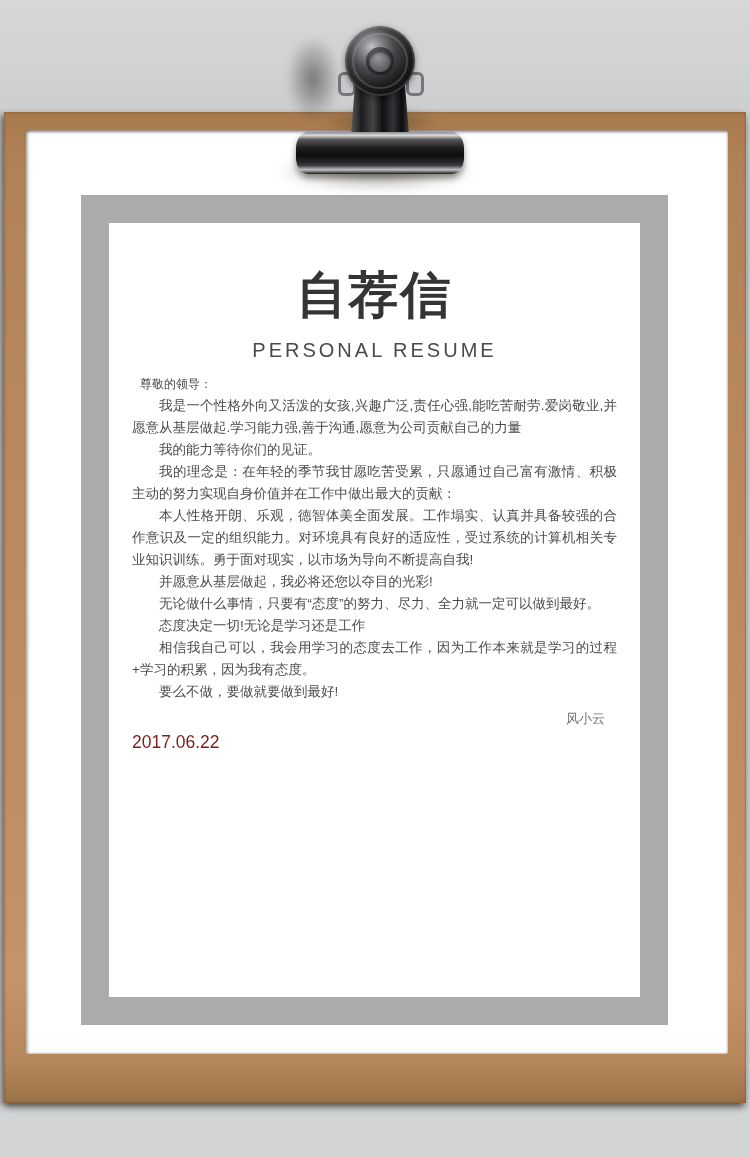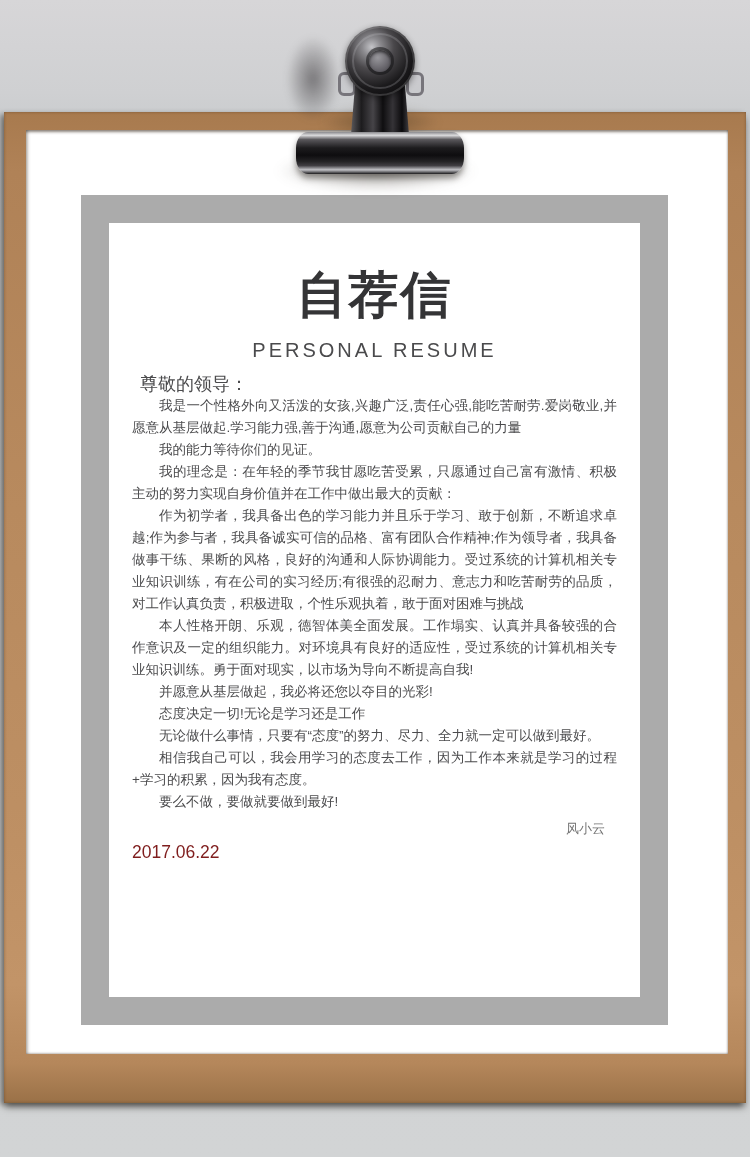--- a/index.html
+++ b/index.html
@@ -47,21 +47,21 @@
     font-size:50px;line-height:1.15;font-weight:700;
     letter-spacing:2px;color:var(--title-text,#343436);
   }
   .subtitle{
     margin-top:12px;text-align:center;
     font-size:20px;line-height:1.3;letter-spacing:3px;
     color:#4a4a4c;
   }
   .salutation{
     margin-top:10px;margin-left:8px;
-    font-size:18px;line-height:22px;
+    font-size:12px;line-height:22px;
   }
   .body-text p{
     margin:0;
     font-size:13.5px;line-height:22px;
     text-indent:2em;text-align:justify;
   }
   .sig-name{
     margin-top:6px;padding-right:12px;
     font-size:13px;line-height:20px;text-align:right;
     color:#737373;
@@ -131,25 +131,24 @@
     <div class="paper">
       <div class="frame">
         <div class="content">
           <h1 class="title">自荐信</h1>
           <div class="subtitle">PERSONAL RESUME</div>
           <div class="salutation">尊敬的领导：</div>
           <div class="body-text">
               <p>我是一个性格外向又活泼的女孩,兴趣广泛,责任心强,能吃苦耐劳.爱岗敬业,并愿意从基层做起.学习能力强,善于沟通,愿意为公司贡献自己的力量</p>
               <p>我的能力等待你们的见证。</p>
               <p>我的理念是：在年轻的季节我甘愿吃苦受累，只愿通过自己富有激情、积极主动的努力实现自身价值并在工作中做出最大的贡献：</p>
-              <p>作为初学者，我具备出色的学习能力并且乐于学习、敢于创新，不断追求卓越;作为参与者，我具备诚实可信的品格、富有团队合作精神;作为领导者，我具备做事干练、果断的风格，良好的沟通和人际协调能力。受过系统的计算机相关专业知识训练，有在公司的实习经历;有很强的忍耐力、意志力和吃苦耐劳的品质，对工作认真负责，积极进取，个性乐观执着，敢于面对困难与挑战</p>
               <p>本人性格开朗、乐观，德智体美全面发展。工作塌实、认真并具备较强的合作意识及一定的组织能力。对环境具有良好的适应性，受过系统的计算机相关专业知识训练。勇于面对现实，以市场为导向不断提高自我!</p>
               <p>并愿意从基层做起，我必将还您以夺目的光彩!</p>
+              <p>无论做什么事情，只要有“态度”的努力、尽力、全力就一定可以做到最好。</p>
               <p>态度决定一切!无论是学习还是工作</p>
-              <p>无论做什么事情，只要有“态度”的努力、尽力、全力就一定可以做到最好。</p>
               <p>相信我自己可以，我会用学习的态度去工作，因为工作本来就是学习的过程+学习的积累，因为我有态度。</p>
               <p>要么不做，要做就要做到最好!</p>
             </div>
           <div class="sig-name">风小云</div>
           <div class="sig-date">2017.06.22</div>
         </div>
       </div>
     </div>
   </div>
 

